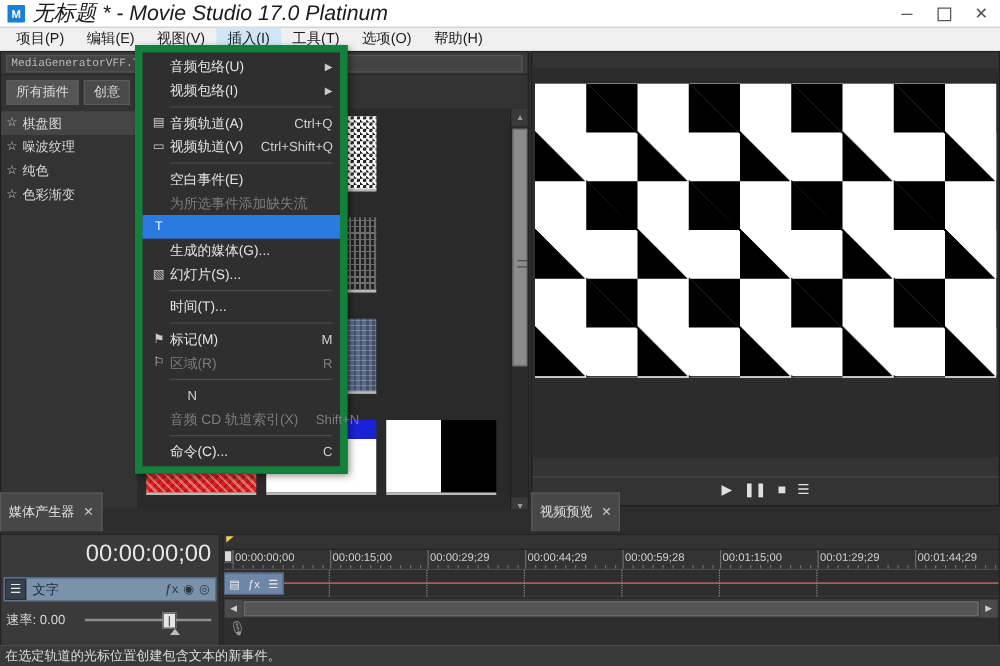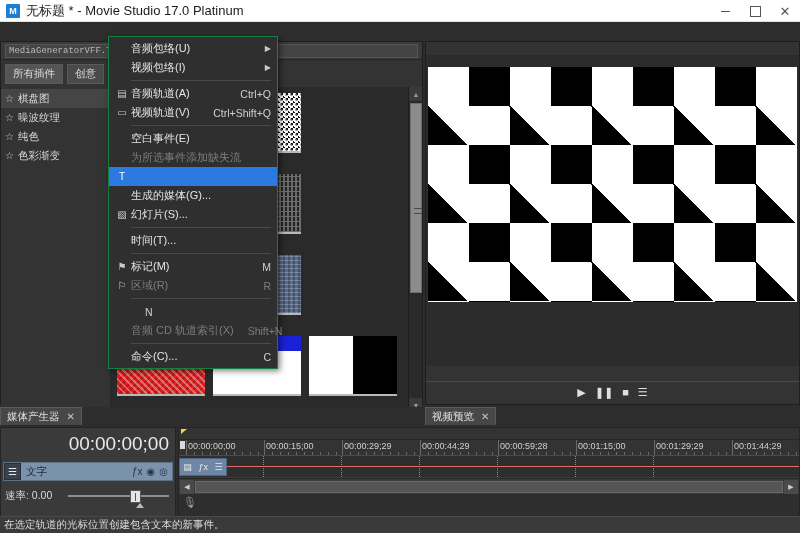--- a/index.html
+++ b/index.html
@@ -17,21 +17,21 @@
   
   .titlebar {
     height: 22px; background: #ffffff; display: flex; align-items: center;
     padding-left: 6px; position: relative; border-bottom: 1px solid #e2e2e2;
   }
   .app-icon {
     width: 14px; height: 14px; background: #1b7fd4; color: #fff;
     font-size: 9px; line-height: 14px; text-align: center; font-weight: bold;
     margin-right: 6px; border-radius: 1px;
   }
-  .title-text { color: #1a1a1a; font-size: 13px; white-space: nowrap; }
+  .title-text { color: #1a1a1a; font-size: 17px; white-space: nowrap; font-style: italic; }
   .win-controls { position: absolute; right: 0; top: 0; height: 22px; display: flex; }
   .win-btn {
     width: 30px; height: 22px; display: flex; align-items: center; justify-content: center;
     color: #333; font-size: 11px;
   }
   .win-min::before { content: ""; display: block; width: 9px; height: 1px; background: #555; }
   .win-max::before { content: ""; display: block; width: 9px; height: 9px; border: 1.4px solid #555; }
   .win-close { font-size: 13px; color: #555; }
 
   
@@ -141,21 +141,21 @@
   }
   .sb-arrow-bot { position: absolute; left: 0; bottom: 0; }
 
   
   .panel-tabstrip {
     position: absolute; left: 0; top: 366px; width: 423px; height: 18px;
     background: #2d2d2d; display: flex; align-items: flex-end;
   }
   .ptab {
     background: #474747; border: 1px solid #5a5a5a; border-bottom: none;
-    height: 18px; display: flex; align-items: center; gap: 7px;
+    height: 31px; display: flex; align-items: center; gap: 7px;
     padding: 0 6px; font-size: 10.5px; color: #e0e0e0;
   }
   .ptab .x { font-size: 10px; color: #c9c9c9; font-weight: bold; }
 
   
   .vp-panel {
     position: absolute; left: 425px; top: 0; width: 375px; height: 364px;
     background: #333; border: 1px solid #1e1e1e;
   }
   .vp-top-toolbar { height: 14px; background: #333; border-bottom: 1px solid #2a2a2a; }
@@ -306,21 +306,21 @@
   .statusbar {
     position: absolute; left: 0; bottom: 0; width: 800px; height: 17px;
     background: #3a3a3a; border-top: 1px solid #4a4a4a;
     display: flex; align-items: center; padding-left: 4px;
     font-size: 10.5px; color: #dcdcdc; white-space: nowrap;
   }
 
   
   .dropdown {
     position: absolute; left: 108px; top: 36px; width: 170px;
-    background: #2f2f2f; border: 1px solid #15803d; z-index: 50;
+    background: #2f2f2f; border: 6px solid #15803d; z-index: 50;
     padding: 2px 0; box-shadow: 2px 2px 6px rgba(0,0,0,.5);
   }
   .dd-item {
     display: flex; align-items: center; height: 19px; padding: 0 6px 0 4px;
     font-size: 11px; color: #e4e4e4; white-space: nowrap; position: relative;
   }
   .dd-item.sel { background: #2a7ae0; color: #fff; }
   .dd-item.disabled { color: #7d7d7d; }
   .dd-icoslot {
     width: 18px; min-width: 18px; display: flex; align-items: center; justify-content: center;
@@ -341,20 +341,29 @@
   <div class="titlebar">
     <div class="app-icon">M</div>
     <div class="title-text">无标题 * - Movie Studio 17.0 Platinum</div>
     <div class="win-controls">
       <div class="win-btn win-min"></div>
       <div class="win-btn win-max"></div>
       <div class="win-btn win-close">✕</div>
     </div>
   </div>
 
+  <div class="menubar">
+    <div class="menu-item">项目(P)</div>
+    <div class="menu-item">编辑(E)</div>
+    <div class="menu-item">视图(V)</div>
+    <div class="menu-item active">插入(I)</div>
+    <div class="menu-item">工具(T)</div>
+    <div class="menu-item">选项(O)</div>
+    <div class="menu-item">帮助(H)</div>
+  </div>
 
   <div class="workspace">
 
     <div class="mg-panel">
       <div class="mg-toolbar">
         <div class="mg-path">MediaGeneratorVFF.Tran</div>
       </div>
       <div class="mg-tabs">
         <div class="mg-tab sel">所有插件</div>
         <div class="mg-tab">创意</div>

